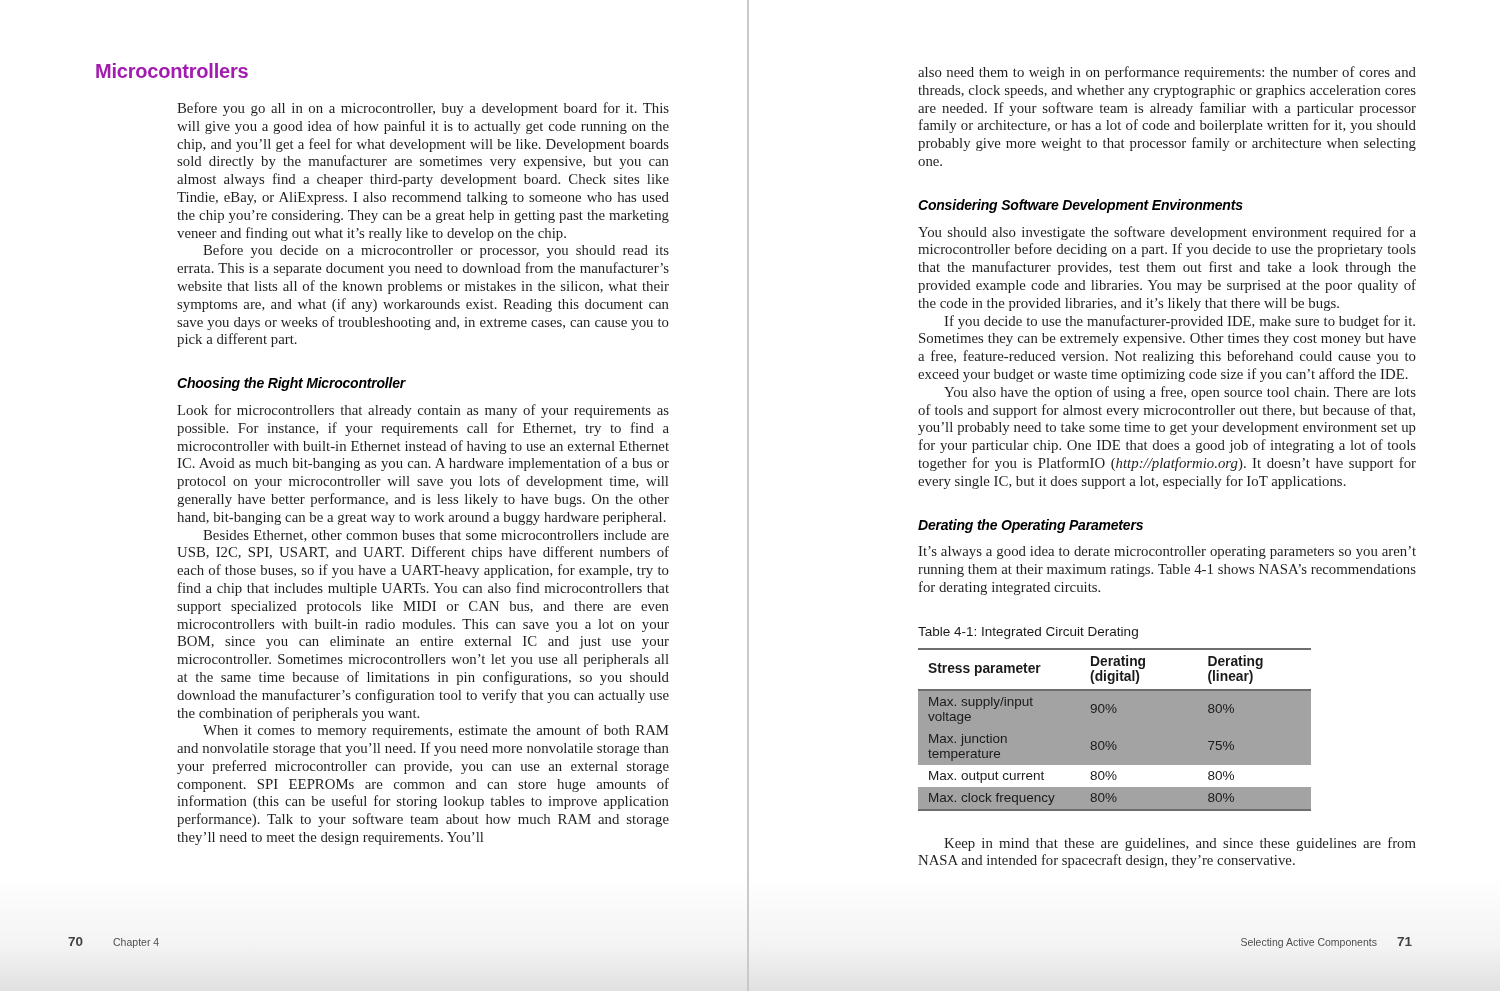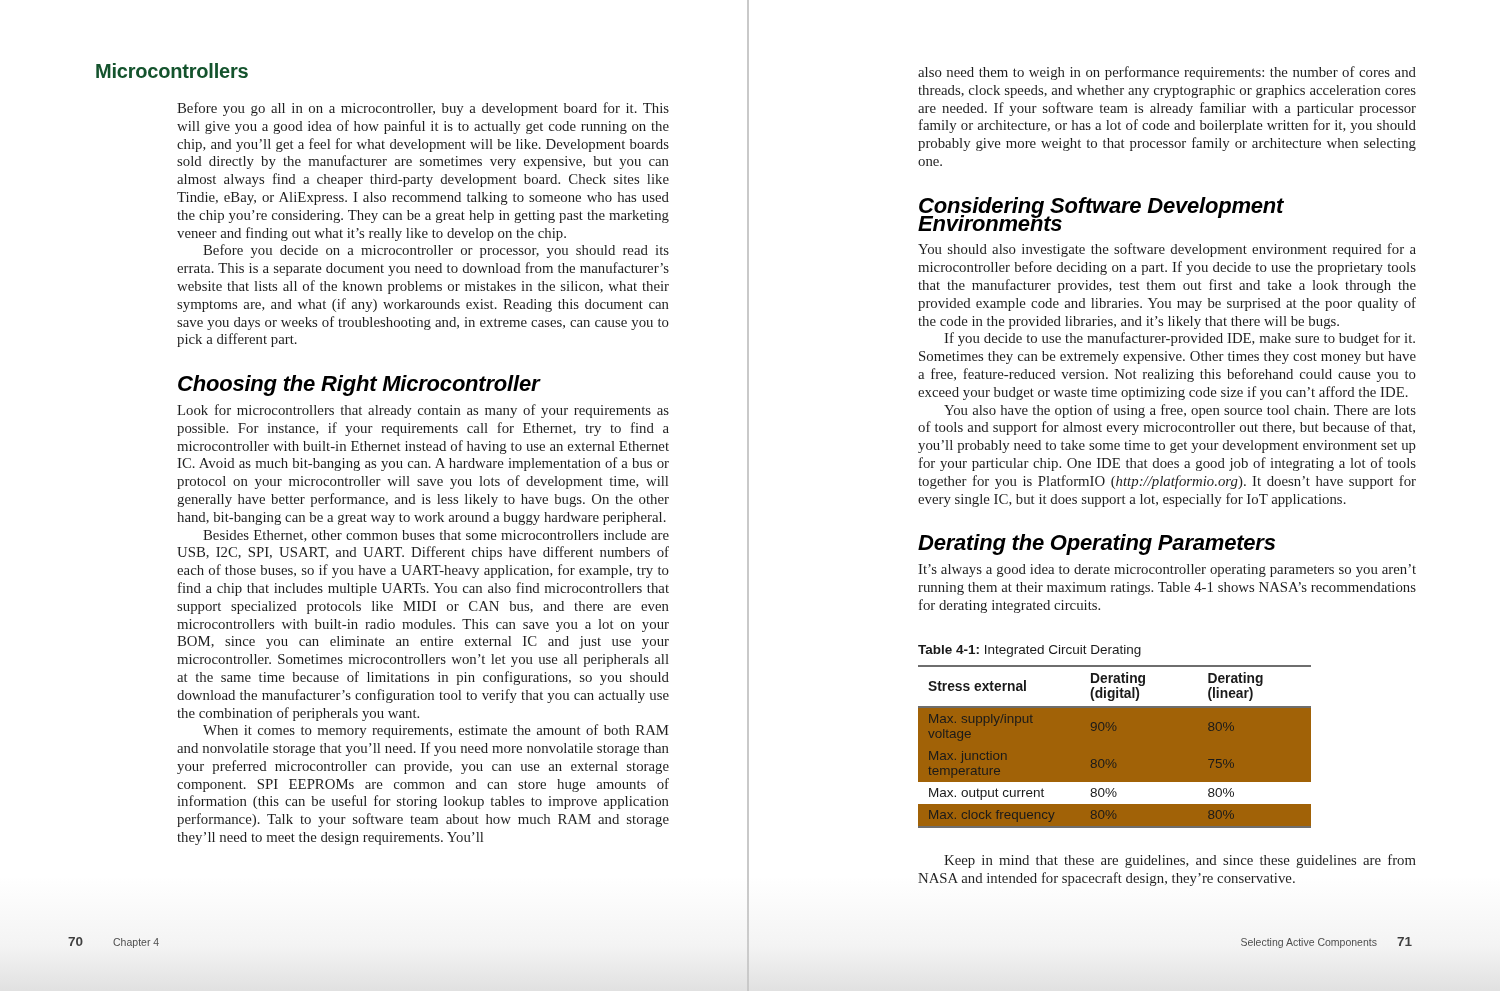--- a/index.html
+++ b/index.html
@@ -46,21 +46,21 @@
   }
 
   .chapter-heading {
     position: absolute;
     left: 95px;
     top: 60px;
     font-family: "Liberation Sans", sans-serif;
     font-weight: bold;
     font-size: 20px;
     letter-spacing: -0.2px;
-    color: #14532d;
+    color: #a21caf;
     margin: 0;
   }
 
   .text-col {
     position: absolute;
     font-size: 14.8px;
     line-height: 17.8px;
     text-align: justify;
     hyphens: auto;
     -webkit-hyphens: auto;
@@ -72,39 +72,39 @@
     margin: 0;
   }
   .text-col p.indent {
     text-indent: 26px;
   }
 
   .sub-heading {
     font-family: "Liberation Sans", sans-serif;
     font-weight: bold;
     font-style: italic;
-    font-size: 22px;
+    font-size: 14px;
     letter-spacing: -0.2px;
     color: #000;
     margin: 26px 0 9px 0;
     text-align: left;
   }
   .italic { font-style: italic; }
 
   .table-block {
     margin-top: 26px;
     font-family: "Liberation Sans", sans-serif;
     text-align: left;
   }
   .table-caption {
     font-size: 13.5px;
     color: #1a1a1a;
     margin-bottom: 7px;
   }
-  .table-caption .cap-label { font-weight: bold; margin-top: 14px; }
+  .table-caption .cap-label { font-weight: normal; margin-top: 14px; }
   table.derating {
     border-collapse: collapse;
     width: 393px;
     font-size: 13.5px;
     line-height: 15px;
     color: #1a1a1a;
     border-top: 2px solid #6e6e6e;
     border-bottom: 2px solid #6e6e6e;
   }
   table.derating th {
@@ -114,21 +114,21 @@
     padding: 4px 6px 5px 10px;
     border-bottom: 2px solid #6e6e6e;
     background: #ffffff;
   }
   table.derating td {
     padding: 3px 6px 4px 10px;
   }
   table.derating .col-param   { width: 168px; }
   table.derating .col-digital { width: 115px; }
   table.derating .col-linear  { width: 110px; }
-  tr.shaded { background: #a16207; }
+  tr.shaded { background: #a3a3a3; }
 
   .footer {
     position: absolute;
     font-family: "Liberation Sans", sans-serif;
     display: flex;
     align-items: baseline;
   }
   .footer .page-num {
     font-weight: bold;
     font-size: 13.5px;
@@ -183,21 +183,21 @@
       <p>It’s always a good idea to derate microcontroller operating parameters so you aren’t running them at their maximum ratings. Table 4-1 shows NASA’s recommendations for derating integrated circuits.</p>
 
       <div class="table-block">
         <div class="table-caption">
           <span class="cap-label">Table 4-1:</span>
           <span>Integrated Circuit Derating</span>
         </div>
         <table class="derating">
           <thead>
             <tr>
-              <th class="col-param">Stress external</th>
+              <th class="col-param">Stress parameter</th>
               <th class="col-digital">Derating (digital)</th>
               <th class="col-linear">Derating (linear)</th>
             </tr>
           </thead>
           <tbody>
             <tr class="shaded">
               <td>Max. supply/input voltage</td>
               <td>90%</td>
               <td>80%</td>
             </tr>

